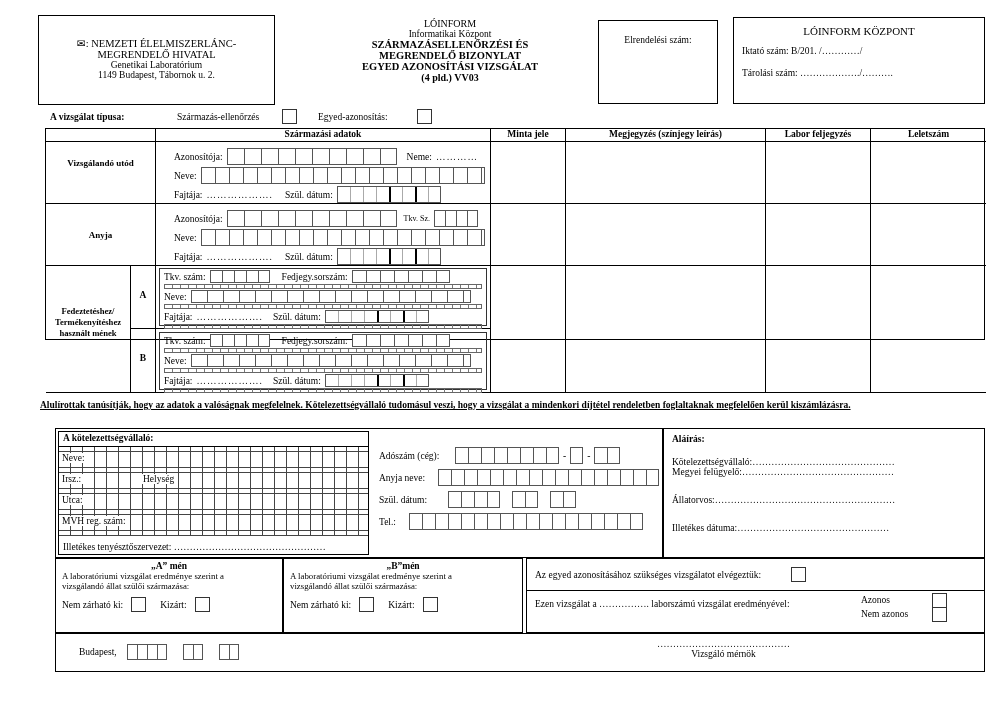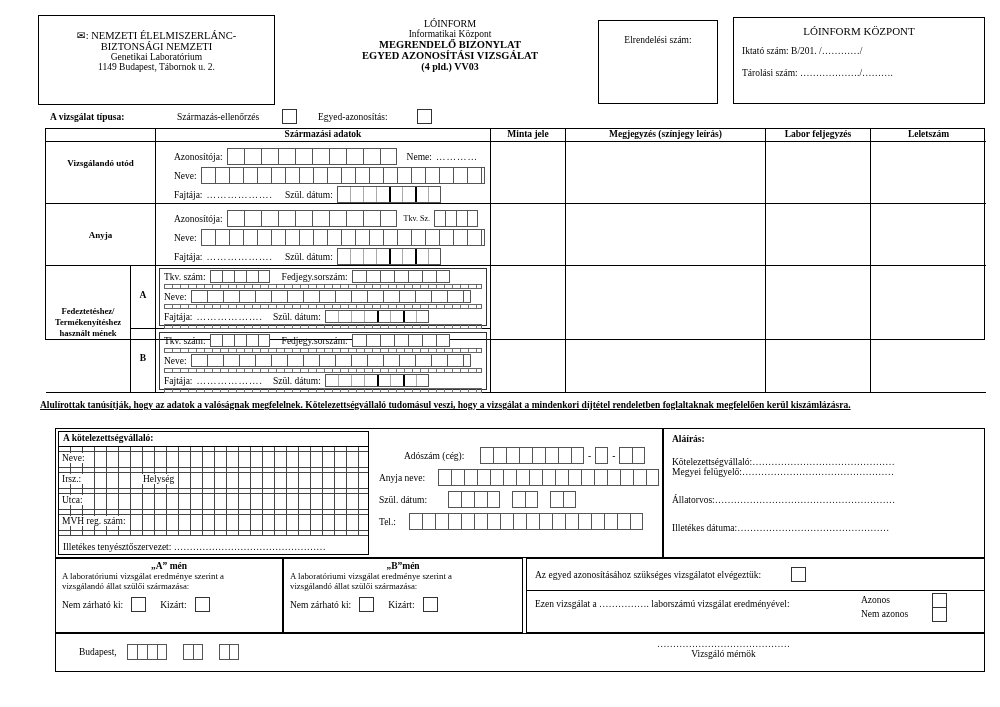--- a/index.html
+++ b/index.html
@@ -32,30 +32,31 @@
   .gthin{position:relative;box-sizing:border-box;height:5px;border-bottom:1px solid #444;
         background-image:repeating-linear-gradient(90deg,transparent 0,transparent 11px,#444 11px,#444 12px);}
   .glab{position:absolute;left:1px;top:1px;background:#fff;padding:0 4px 0 2px;white-space:nowrap;}
   .dots{letter-spacing:1px;}
 </style>
 </head>
 <body>
 
 <div id="page">
 
-  <div class="abs box ctr" style="left:38px;top:15px;width:237px;height:90px;padding-top:13px;">
+  <div class="abs box ctr" style="left:38px;top:15px;width:237px;height:90px;padding-top:21px;">
     <div style="font-size:10.5px;"><span>✉</span><span class="b" style="font-weight:normal;">: NEMZETI ÉLELMISZERLÁNC-</span></div>
-    <div style="font-size:10.5px;">BIZTONSÁGI NEMZETI</div>
+    <div style="font-size:10.5px;">MEGRENDELŐ HIVATAL</div>
     <div>Genetikai Laboratórium</div>
     <div>1149 Budapest, Tábornok u. 2.</div>
   </div>
 
   <div class="abs ctr" style="left:300px;top:18px;width:300px;">
     <div style="font-size:10px;">LÓINFORM</div>
     <div>Informatikai Központ</div>
+    <div class="b" style="font-size:10.5px;">SZÁRMAZÁSELLENŐRZÉSI ÉS</div>
     <div class="b" style="font-size:10.5px;">MEGRENDELŐ BIZONYLAT</div>
     <div class="b" style="font-size:10.5px;">EGYED AZONOSÍTÁSI VIZSGÁLAT</div>
     <div class="b" style="font-size:10px;">(4 pld.) VV03</div>
   </div>
 
   <div class="abs box ctr" style="left:598px;top:20px;width:120px;height:84px;padding-top:14px;">
     <span>Elrendelési szám:</span>
   </div>
 
   <div class="abs box" style="left:733px;top:17px;width:252px;height:87px;">
@@ -205,21 +206,21 @@
           <span class="glab">Utca:</span>
         </div>
       <div class="gthin"></div>
       <div class="grow">
           <span class="glab">MVH reg. szám:</span>
         </div>
       <div class="gthin"></div>
       <div style="padding:6px 0 0 4px;">Illetékes tenyésztőszervezet: …………………………………………</div>
     </div>
 
-    <div class="abs fl" style="left:323px;top:18px;margin-left:25px;">
+    <div class="abs fl" style="left:323px;top:18px;">
       <span class="lb" style="width:72px;">Adószám (cég):</span>
       <span class="comb c13" style="width:104px;"></span>
       <span>-</span>
       <span class="comb c13" style="width:13px;"></span>
       <span>-</span>
       <span class="comb c13" style="width:26px;"></span>
     </div>
     <div class="abs fl" style="left:323px;top:40px;">
       <span class="lb" style="width:55px;">Anyja neve:</span>
       <span class="comb c13" style="width:221px;"></span>

